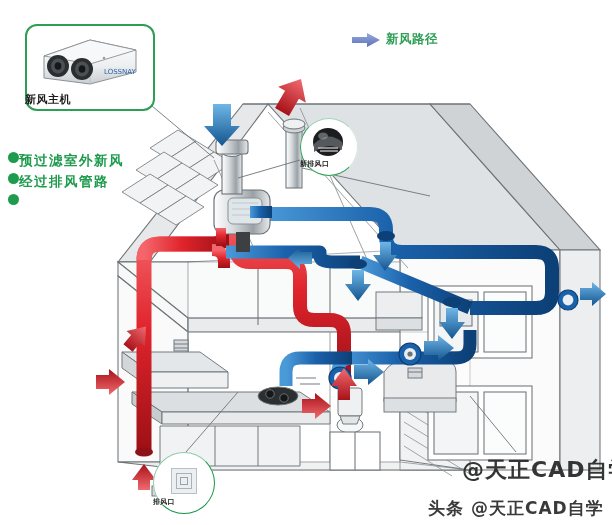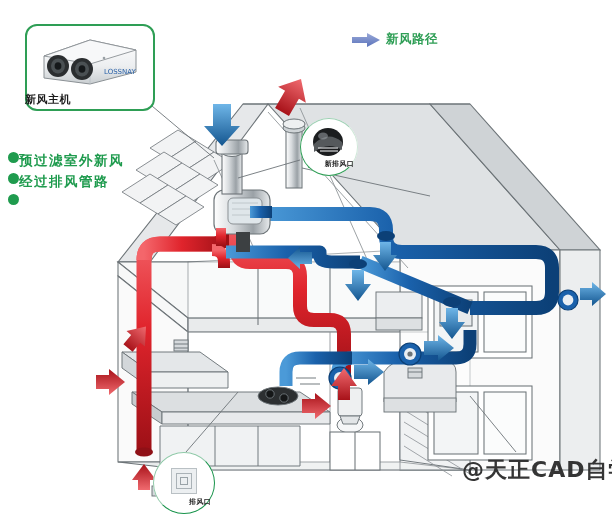--- a/index.html
+++ b/index.html
@@ -25,21 +25,21 @@
 
   
   .bullets{position:absolute;left:8px;top:152px;}
   .bullet-row{display:flex;align-items:flex-start;height:21px;}
   .dot{width:11px;height:11px;border-radius:50%;background:#1f9b4e;flex:0 0 11px;}
   .bullet-text{font-size:13.5px;font-weight:bold;color:#1f9b4e;letter-spacing:1.5px;}
 
   
   .circ{position:absolute;border-radius:50%;background:#fff;}
   .circ-ring{position:absolute;inset:0;border-radius:50%;}
-  .circ-cap{position:absolute;left:0;right:4px;bottom:7px;text-align:right;
+  .circ-cap{position:absolute;left:0;right:4px;bottom:7px;text-align:left;
     font-size:7px;color:#222;font-weight:bold;letter-spacing:.3px;}
 
   #callout-vent-roof{left:300px;top:118px;width:58px;height:58px;}
   #callout-vent-roof .circ-ring{border:1.6px solid #2e9e55;
     border-right-color:#cfe7d8;border-top-color:#9ed0b4;}
   #callout-exhaust-low{left:153px;top:452px;width:62px;height:62px;}
   #callout-exhaust-low .circ-ring{border:1.5px solid #8fc9a8;
     border-bottom-color:#17934a;border-right-color:#17934a;}
   #callout-supply-low{left:494px;top:452px;width:62px;height:62px;}
   #callout-supply-low .circ-ring{border:1.5px solid #9fd1b4;
@@ -425,13 +425,14 @@
   </div>
 
   <div class="circ" id="callout-exhaust-low">
     <div class="circ-ring"></div>
     <div class="grille"></div>
     <div class="circ-cap">排风口</div>
   </div>
 
 
   <div class="wm-big">@天正CAD自学</div>
+  <div class="watermark">头条 @天正CAD自学</div>
 </div>
 
 </body></html>

